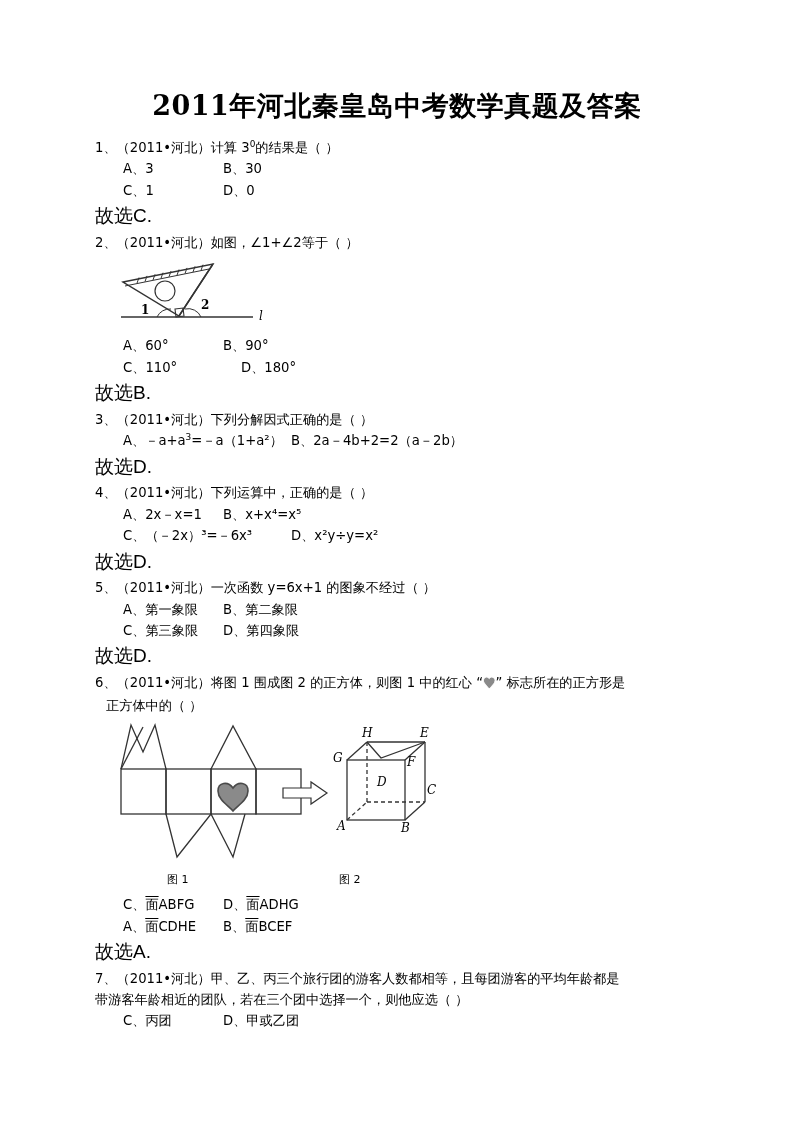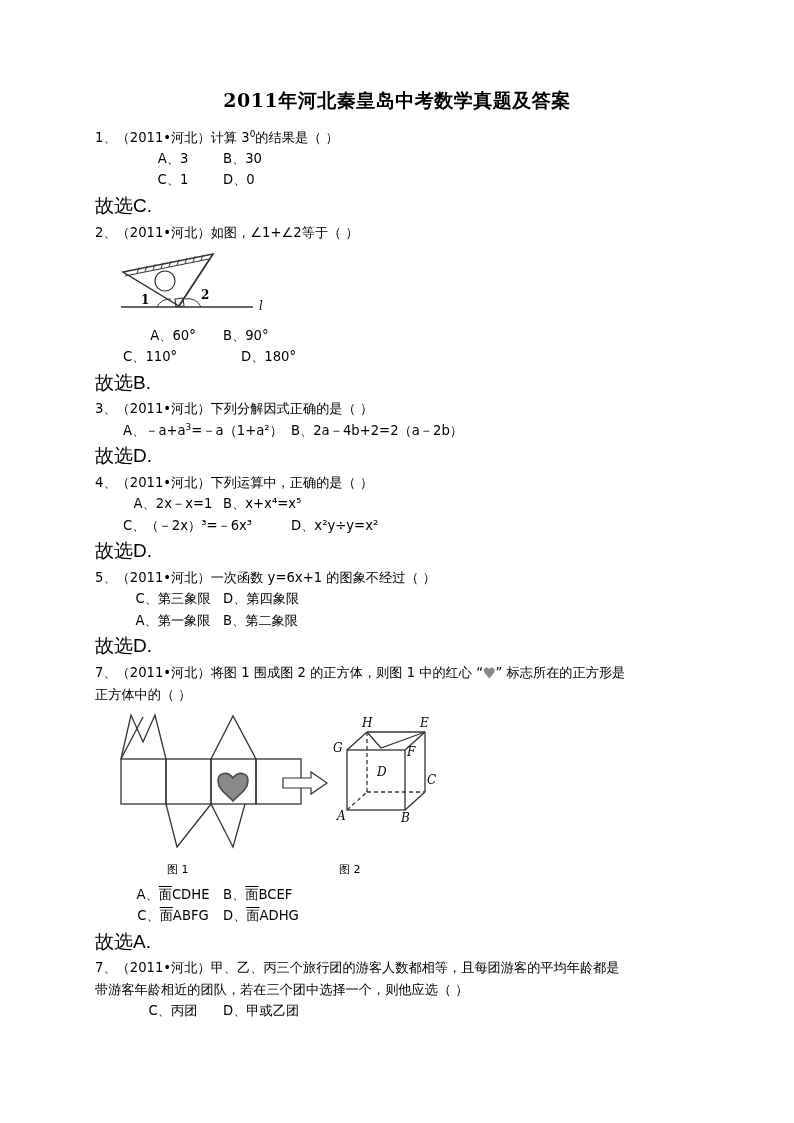--- a/index.html
+++ b/index.html
@@ -17,57 +17,58 @@
   }
   .page {
     width: 794px;
     height: 1123px;
     box-sizing: border-box;
     padding: 88px 95px 0 95px;
     position: relative;
   }
   .doc-title {
     text-align: center;
-    font-size: 19px;
+    font-size: 27px;
     font-weight: bold;
     font-family: "DejaVu Serif", "Liberation Serif", serif;
     letter-spacing: 0.5px;
     margin: 0 0 14px 0;
     line-height: 1.3;
   }
   .section-head {
     font-size: 13.2px;
     line-height: 1.62;
     margin: 0 0 1px 0;
     font-family: "DejaVu Sans", "Liberation Sans", sans-serif;
   }
   .q-stem {
     font-size: 13.2px;
     line-height: 1.62;
     margin: 0;
     font-family: "DejaVu Sans", "Liberation Sans", sans-serif;
   }
   .q-stem.wrap {
     text-indent: 0;
+    margin-left: 11px;
   }
   .opt-row {
     font-size: 13.2px;
     line-height: 1.62;
     margin: 0;
     padding-left: 28px;
     font-family: "DejaVu Sans", "Liberation Sans", sans-serif;
     white-space: pre;
   }
   .answer {
     font-size: 19px;
     line-height: 1.62;
     margin: 0;
     font-family: Liberation Sans, sans-serif;
   }
-  .opt-col1 { display: inline-block; width: 100px; text-align: center; }
+  .opt-col1 { display: inline-block; width: 100px; }
   .opt-col1w { display: inline-block; width: 168px; }
   .opt-col1x { display: inline-block; width: 118px; }
   sup { font-size: 0.68em; vertical-align: super; line-height: 0; }
   sub { font-size: 0.68em; vertical-align: sub; line-height: 0; }
   .overline { text-decoration: overline; }
   .heart-inline {
     display: inline-block;
     color: #8a8a8a;
     font-size: 14px;
     text-shadow: 0 0 1px #4a4a4a;
@@ -157,25 +158,25 @@
   <div class="q-stem">3、（2011•河北）下列分解因式正确的是（      ）</div>
   <div class="opt-row"><span class="opt-col1w"><span>A、－a+a</span><sup>3</sup><span>=－a（1+a²）</span></span><span>B、2a－4b+2=2（a－2b）</span></div>
   <div class="answer">故选D.</div>
 
   <div class="q-stem">4、（2011•河北）下列运算中，正确的是（      ）</div>
   <div class="opt-row"><span class="opt-col1">A、2x－x=1</span><span>B、x+x⁴=x⁵</span></div>
   <div class="opt-row"><span class="opt-col1w">C、（－2x）³=－6x³</span><span>D、x²y÷y=x²</span></div>
   <div class="answer">故选D.</div>
 
   <div class="q-stem">5、（2011•河北）一次函数 y=6x+1 的图象不经过（      ）</div>
+  <div class="opt-row"><span class="opt-col1">A、第一象限</span><span>B、第二象限</span></div>
   <div class="opt-row"><span class="opt-col1">C、第三象限</span><span>D、第四象限</span></div>
-  <div class="opt-row"><span class="opt-col1">A、第一象限</span><span>B、第二象限</span></div>
   <div class="answer">故选D.</div>
 
-  <div class="q-stem"><span>7、（2011•河北）将图 1 围成图 2 的正方体，则图 1 中的红心 “</span><span class="heart-inline">♥</span><span>” 标志所在的正方形是</span></div>
+  <div class="q-stem"><span>6、（2011•河北）将图 1 围成图 2 的正方体，则图 1 中的红心 “</span><span class="heart-inline">♥</span><span>” 标志所在的正方形是</span></div>
   <div class="q-stem wrap">正方体中的（     ）</div>
 
   <div class="fig-net-wrap">
     <svg width="330" height="150" viewBox="0 0 330 150" xmlns="http://www.w3.org/2000/svg">
       <g stroke="#333" stroke-width="1.3" fill="none">
 
         <rect x="6" y="47" width="45" height="45"></rect>
         <rect x="51" y="47" width="45" height="45"></rect>
         <rect x="96" y="47" width="45" height="45"></rect>
         <rect x="141" y="47" width="45" height="45"></rect>
@@ -227,21 +228,21 @@
         <text x="286" y="110">B</text>
       </g>
     </svg>
   </div>
 
   <div class="fig-captions">
     <span class="cap1">图 1</span>
     <span class="cap2">图 2</span>
   </div>
 
+  <div class="opt-row"><span class="opt-col1">C、<span class="overline">面</span><span>ABFG</span></span><span>D、<span class="overline">面</span><span>ADHG</span></span></div>
   <div class="opt-row"><span class="opt-col1">A、<span class="overline">面</span><span>CDHE</span></span><span>B、<span class="overline">面</span><span>BCEF</span></span></div>
-  <div class="opt-row"><span class="opt-col1">C、<span class="overline">面</span><span>ABFG</span></span><span>D、<span class="overline">面</span><span>ADHG</span></span></div>
   <div class="answer">故选A.</div>
 
   <div class="q-stem">7、（2011•河北）甲、乙、丙三个旅行团的游客人数都相等，且每团游客的平均年龄都是</div>
   <div class="q-stem">带游客年龄相近的团队，若在三个团中选择一个，则他应选（      ）</div>
   <div class="opt-row"><span class="opt-col1">C、丙团</span><span>D、甲或乙团</span></div>
 
 </div>
 
 </body></html>

